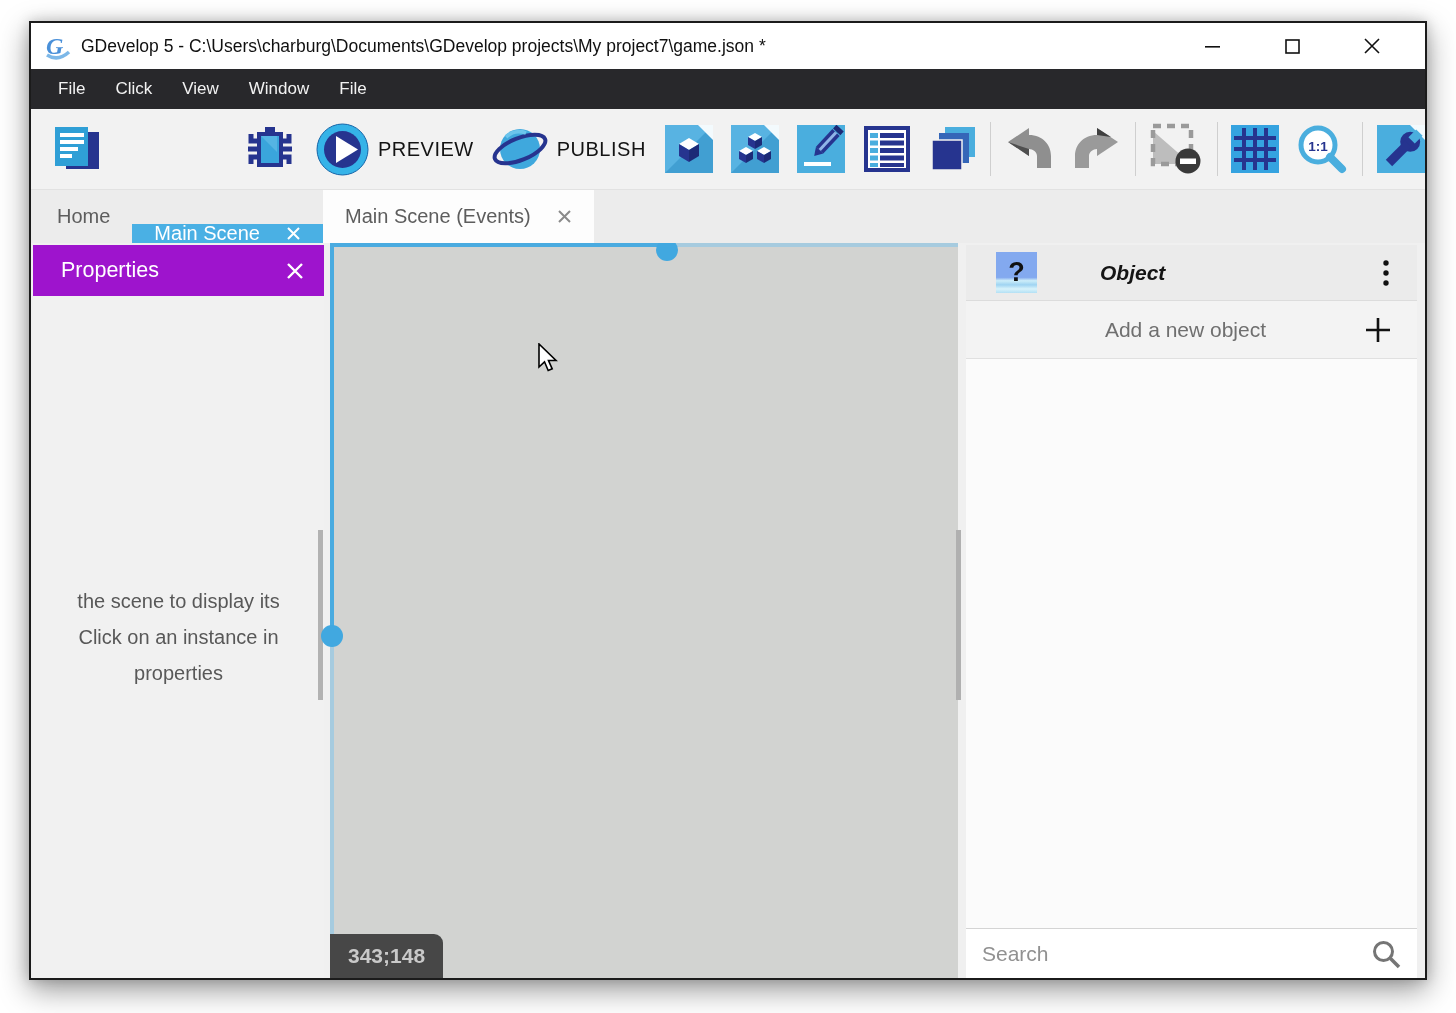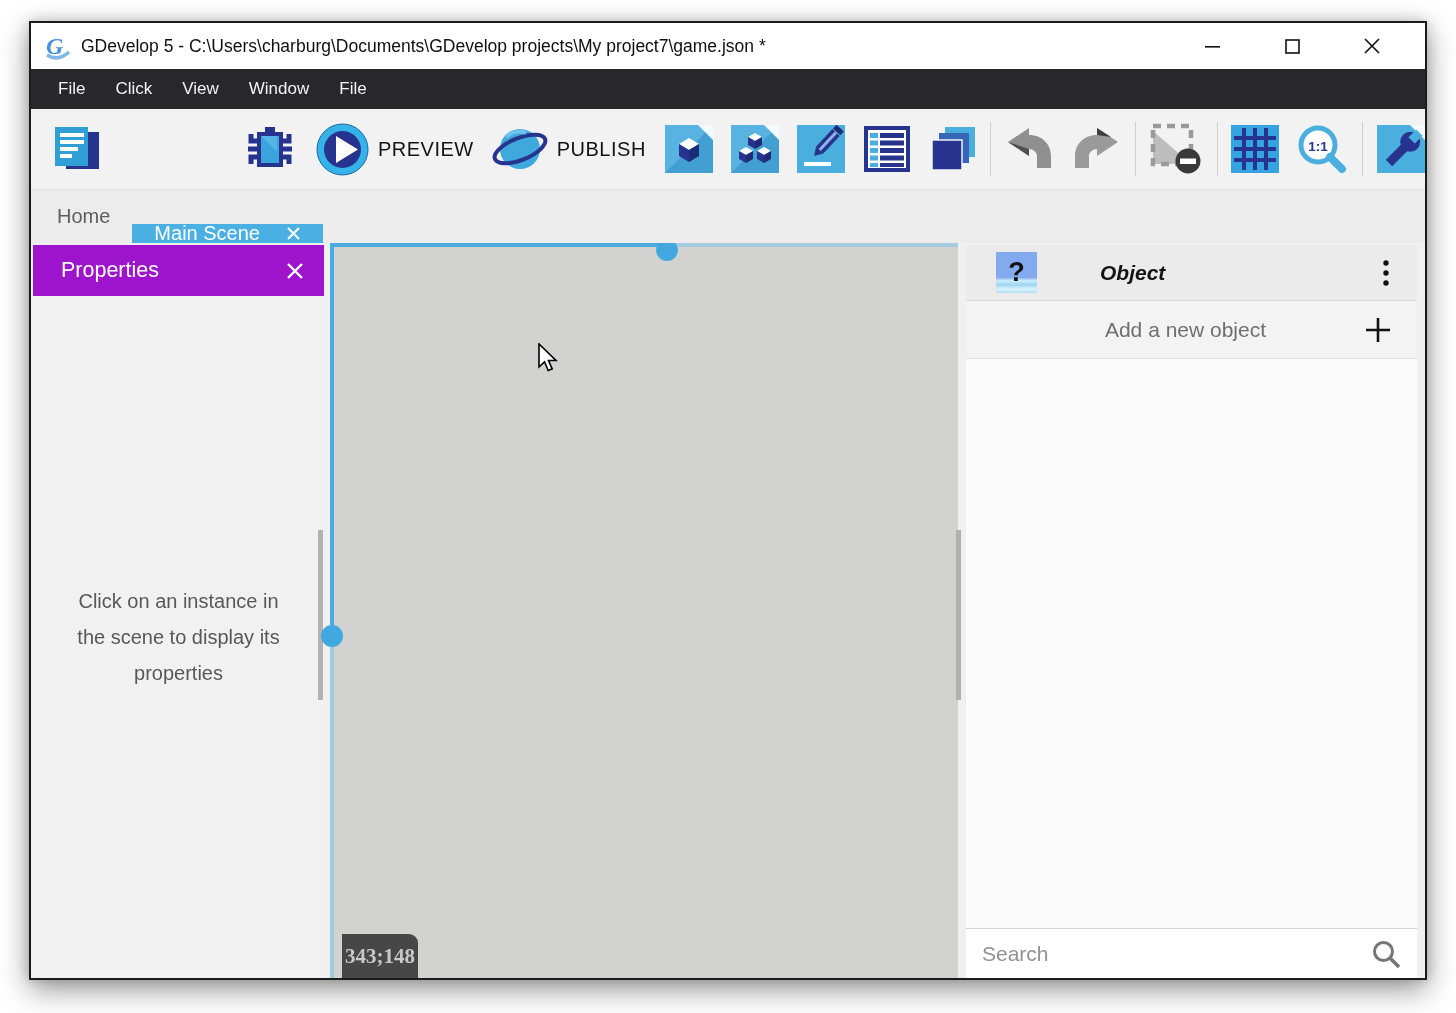--- a/index.html
+++ b/index.html
@@ -51,21 +51,21 @@
 
   .canvas-region { flex:1; position:relative; }
   .scene-canvas { position:absolute; left:6px; top:4px; right:8px; bottom:0; background:#d2d3d1; }
   .hscroll-dark { position:absolute; left:6px; top:0; width:337px; height:4px; background:#4aabe0; }
   .hscroll-light { position:absolute; left:343px; top:0; right:8px; height:4px; background:#a6cbdf; }
   .hscroll-dot { position:absolute; left:332px; top:-4px; width:22px; height:22px; border-radius:50%; background:#41a8e0; }
   .vscroll-dark { position:absolute; left:6px; top:4px; width:4px; height:389px; background:#4aabe0; }
   .vscroll-light { position:absolute; left:6px; top:393px; width:4px; bottom:0; background:#a6cbdf; }
   .vscroll-dot { position:absolute; left:-3px; top:382px; width:22px; height:22px; border-radius:50%; background:#41a8e0; }
   .canvas-scrollthumb { position:absolute; right:5px; top:287px; width:5px; height:170px; background:#b0b0b0; }
-  .coord-tooltip { position:absolute; left:18px; bottom:0; height:44px; padding:0 3px; background:#474747; color:#c9c9c9; font-size:21px; font-weight:bold; display:flex; align-items:center; border-top-right-radius:9px;font-family:Liberation Serif, serif; }
+  .coord-tooltip { position:absolute; left:6px; bottom:0; height:44px; padding:0 18px; background:#474747; color:#c9c9c9; font-size:21px; font-weight:bold; display:flex; align-items:center; border-top-right-radius:9px; }
   .mouse-cursor { position:absolute; left:214px; top:100px; }
 
   .objects { width:451px; margin:2px 8px 0 0; background:#fbfbfb; }
   .object-row { height:56px; background:#ebebeb; border-bottom:1px solid #dcdcdc; display:flex; align-items:center; position:relative; flex:none; }
   .object-thumb { width:41px; height:41px; margin-left:30px; background:linear-gradient(#83a9ef 0%, #83a9ef 62%, #cdeef9 70%, #9fd4f2 80%, #d8f3fb 90%, #b3e0f5 100%); display:flex; align-items:center; justify-content:center; font-size:27px; font-weight:bold; color:#111; }
   .object-name { font-size:21px; font-weight:bold; font-style:italic; color:#141414; margin-left:63px; }
   .row-dots { margin-left:auto; margin-right:28px; display:flex; }
   .add-row { height:58px; background:#f3f3f3; border-bottom:1px solid #e0e0e0; display:flex; align-items:center; flex:none; }
   .add-label { flex:1; text-align:center; font-size:21px; color:#6f6f6f; padding-left:40px; }
   .add-plus { margin-right:26px; display:flex; }
@@ -278,39 +278,47 @@
       <span>Home</span>
     </div>
     <div class="tab active">
       <span>Main Scene</span>
       <span class="tab-close">
         <svg width="15" height="15" viewBox="0 0 15 15">
             <path d="M2 2 L13 13 M13 2 L2 13" stroke="#ffffff" stroke-width="2"></path>
           </svg>
       </span>
     </div>
+    <div class="tab white">
+      <span>Main Scene (Events)</span>
+      <span class="tab-close">
+        <svg width="15" height="15" viewBox="0 0 15 15">
+            <path d="M2 2 L13 13 M13 2 L2 13" stroke="#8a8a8a" stroke-width="2"></path>
+          </svg>
+      </span>
+    </div>
   </div>
 
   <div class="content">
 
     <div class="panel properties">
       <div class="panel-header">
         <span class="panel-title">Properties</span>
         <div class="header-actions">
           <span style="display:flex">
             <svg width="18" height="18" viewBox="0 0 18 18">
                 <path d="M2 2 L16 16 M16 2 L2 16" stroke="#ffffff" stroke-width="2.4"></path>
               </svg>
           </span>
         </div>
       </div>
       <div class="prop-body">
         <div class="prop-msg">
+          <span style="display:block">the scene to display its</span>
           <span style="display:block">Click on an instance in</span>
-          <span style="display:block">the scene to display its</span>
           <span style="display:block">properties</span>
         </div>
       </div>
       <div class="prop-scrollthumb"></div>
     </div>
 
     <div class="canvas-region">
       <div class="scene-canvas"></div>
       <div class="hscroll-dark"></div>
       <div class="hscroll-light"></div>

